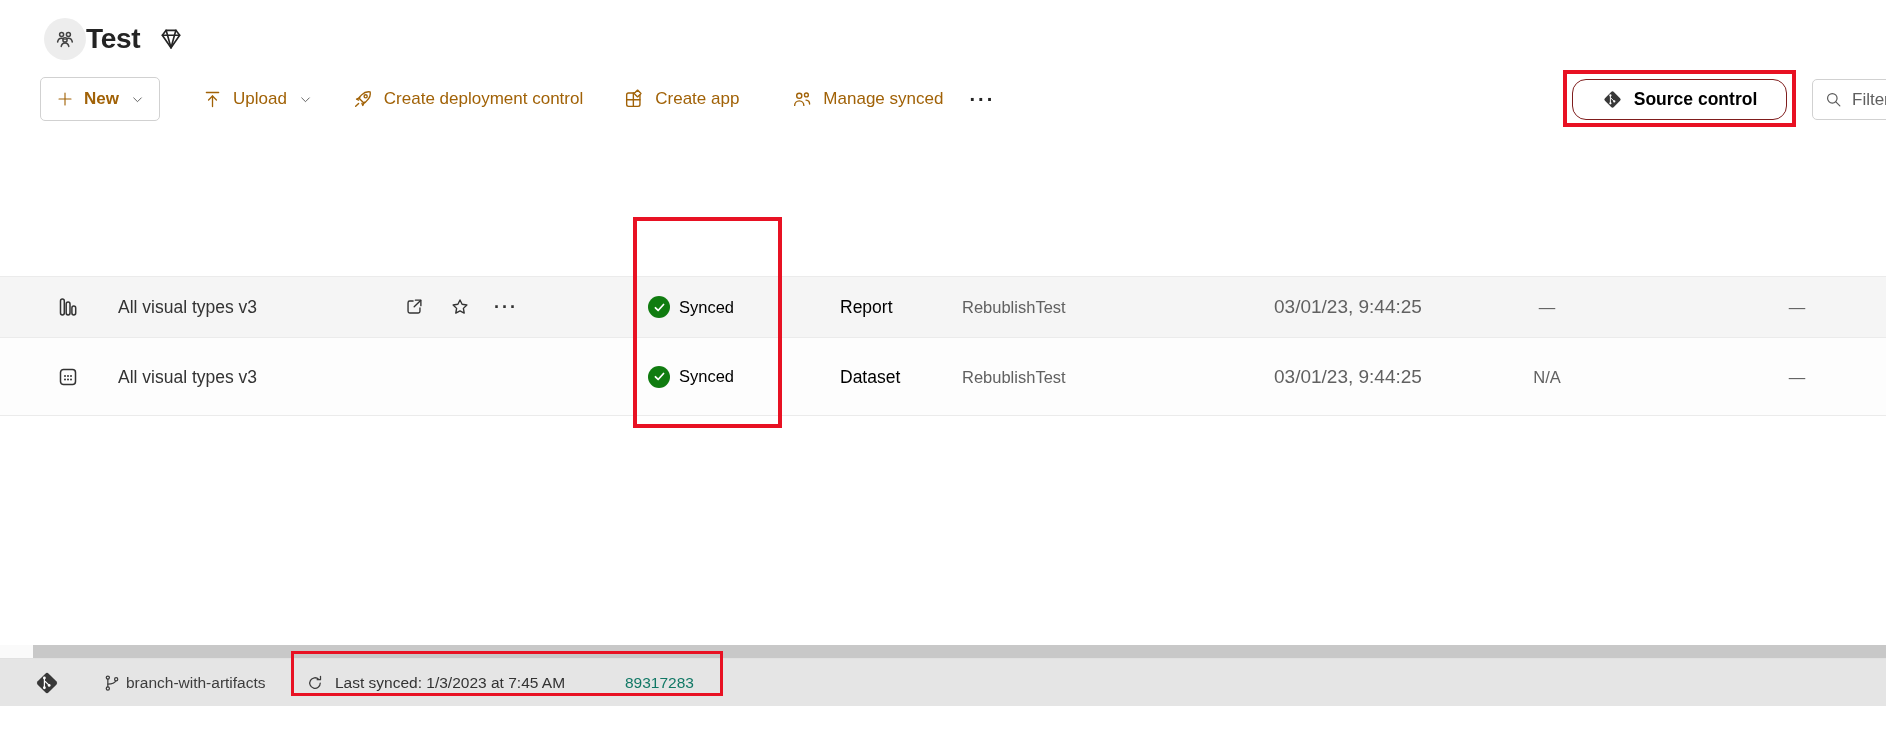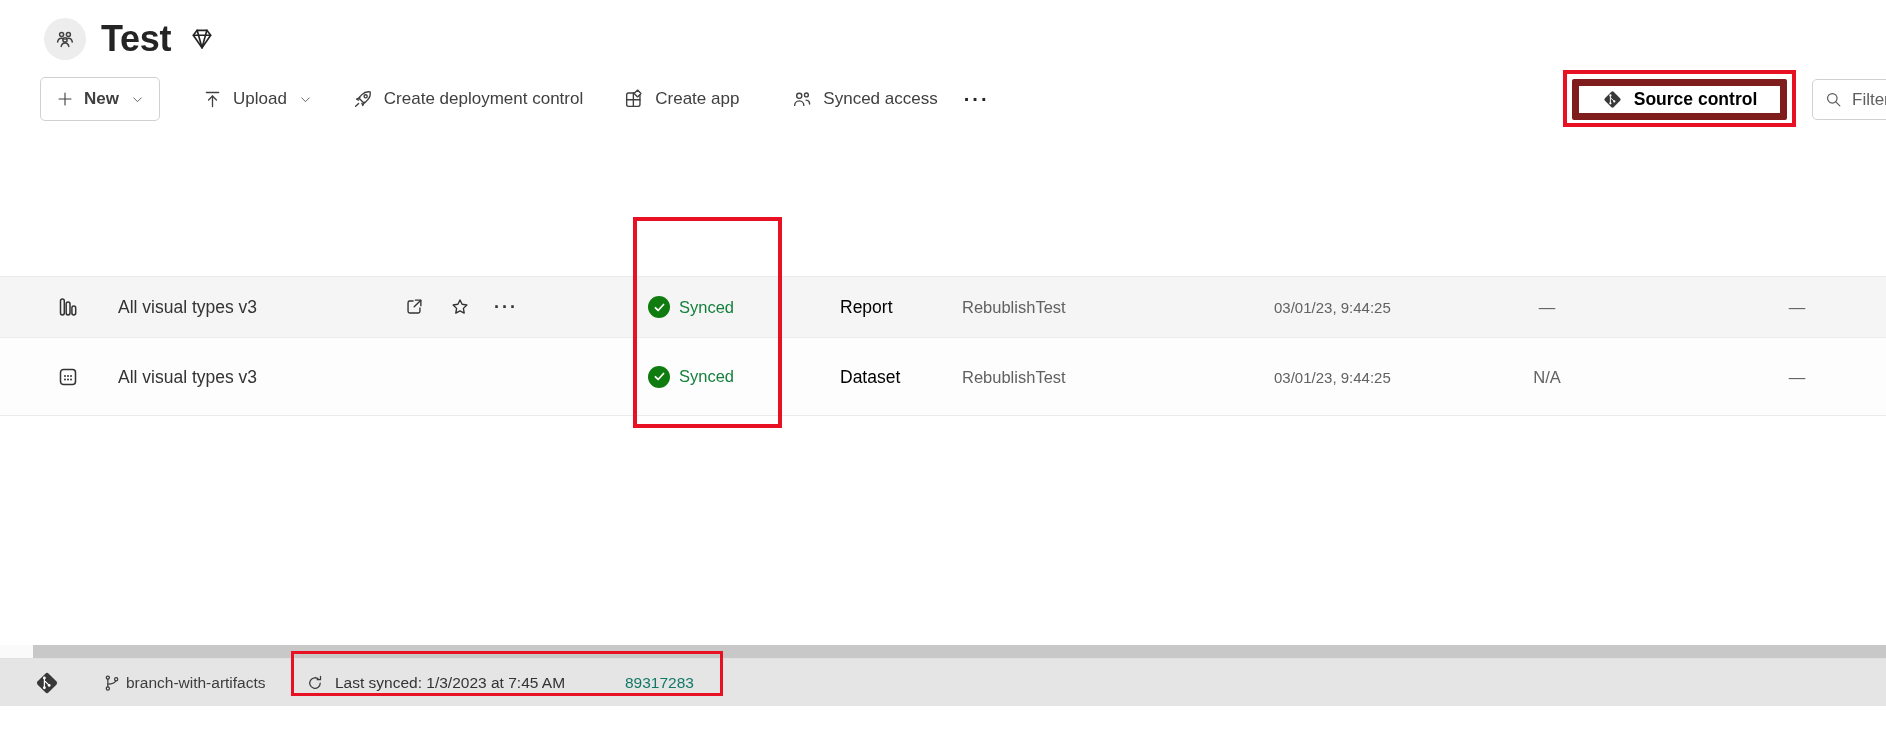--- a/index.html
+++ b/index.html
@@ -7,40 +7,40 @@
   .page {
     position:relative; width:1886px; height:740px; overflow:hidden;
     background:#fff; font-family:"Liberation Sans", sans-serif; color:#242424;
   }
   svg { display:block; }
   .ico { stroke:currentColor; fill:none; stroke-width:1.5; stroke-linecap:round; stroke-linejoin:round; }
 
   
   .ws-header { position:absolute; left:44px; top:16px; height:46px; display:flex; align-items:center; }
   .avatar { width:42px; height:42px; border-radius:50%; background:#ededed; display:flex; align-items:center; justify-content:center; color:#424242; }
-  .ws-title { font-size:36px; font-weight:700; margin-left:15px; letter-spacing:-0.3px; }
+  .ws-title { font-size:28px; font-weight:700; letter-spacing:-0.3px; }
   .diamond { margin-left:18px; color:#242424; }
 
   
   .toolbar { position:absolute; left:40px; top:76px; height:46px; display:flex; align-items:center; white-space:nowrap; }
-  .tb-btn { display:flex; align-items:center; gap:10px; font-size:17px; color:#404040; cursor:pointer; background:none; border:none; font-family:inherit; }
+  .tb-btn { display:flex; align-items:center; gap:10px; font-size:17px; color:#a16207; cursor:pointer; background:none; border:none; font-family:inherit; }
   .btn-new { height:44px; padding:0 15px; border:1px solid #d1d1d1; border-radius:5px; background:#fff; font-weight:600; font-size:17px; }
   .btn-upload { margin-left:42px; }
   .btn-pipeline { margin-left:40px; }
   .btn-app { margin-left:40px; }
   .btn-access { margin-left:52px; }
   .btn-more { margin-left:26px; font-size:20px; letter-spacing:2px; font-weight:700; color:#242424; }
   .chev { color:#424242; margin-left:2px; }
 
   .annotation { position:absolute; border:4px solid #e81123; pointer-events:none; z-index:30; }
   .anno-source { left:1563px; top:70px; width:233px; height:57px; }
   .anno-git { left:633px; top:217px; width:149px; height:211px; }
   .anno-sync { left:291px; top:651px; width:432px; height:45px; border-width:3px; }
 
-  .btn-source { position:absolute; left:1572px; top:79px; width:215px; height:41px; border:7px solid #7f1d1d; border-radius:2px;
+  .btn-source { position:absolute; left:1572px; top:79px; width:215px; height:41px; border:1px solid #7f1d1d; border-radius:14px;
     background:#fff; display:flex; align-items:center; justify-content:center; gap:11px; font-weight:600; font-size:17.5px; font-family:inherit; cursor:pointer; }
   .filter-box { position:absolute; left:1812px; top:79px; width:140px; height:41px; border:1px solid #d1d1d1; border-radius:5px;
     background:#fff; display:flex; align-items:center; gap:9px; padding:0 11px; color:#5f5f5f; }
   .filter-box input { border:none; outline:none; width:80px; font-size:17px; color:#5f5f5f; font-family:inherit; background:transparent; }
   .filter-box input::placeholder { color:#5f5f5f; opacity:1; }
 
   
   .thead { position:absolute; left:0; right:0; top:218px; height:50px; font-weight:600; font-size:17px; color:#242424; }
   .thead > * { position:absolute; top:50%; transform:translateY(-50%); }
   .c-icon { left:58px; color:#333; }
@@ -54,25 +54,25 @@
 
   .trow { position:absolute; left:0; right:0;padding-left:6px; }
   .trow > * { position:absolute; top:50%; transform:translateY(-50%); }
   .row-1 { top:276px; height:62px; background:#f5f5f5; border-top:1px solid #ebebeb; border-bottom:1px solid #ebebeb; }
   .row-2 { top:338px; height:78px; background:#fdfdfd; border-bottom:1px solid #ebebeb; }
   .cell-type-icon { left:56px; color:#333; }
   .cell-name { left:118px; font-size:17.5px; color:#333; cursor:pointer; }
   .cell-share { left:403px; color:#333; cursor:pointer; }
   .cell-star  { left:449px; color:#333; cursor:pointer; }
   .cell-more  { left:494px; font-size:18px; letter-spacing:2px; font-weight:700; color:#333; cursor:pointer; }
-  .cell-git { left:648px; display:flex; align-items:center; gap:9px; font-size:16.5px; color:#15803d; }
+  .cell-git { left:648px; display:flex; align-items:center; gap:9px; font-size:16.5px; color:#000000; }
   .badge { width:22px; height:22px; border-radius:50%; background:#107C10; display:flex; align-items:center; justify-content:center; }
   .cell-typ { left:840px; font-size:17.5px; color:#000000; }
   .cell-own { left:962px; font-size:16.5px; color:#616161; }
-  .cell-ref { left:1274px; font-size:15px; color:#616161; }
+  .cell-ref { left:1274px; font-size:19px; color:#616161; }
   .cell-nxt { left:1487px; width:120px; text-align:center; font-size:16.5px; color:#616161; }
   .cell-end { left:1737px; width:120px; text-align:center; font-size:16.5px; color:#616161; }
 
   
   .scroll-track { position:absolute; left:0; right:0; top:645px; height:13px; background:#fafafa; }
   .scroll-thumb { position:absolute; left:33px; right:0; top:645px; height:13px; background:#c8c8c8; cursor:pointer; }
   .status-bar { position:absolute; left:0; right:0; top:658px; height:48px; border-top:1px solid #e1e1e1; background:#e5e5e5; }
   .status-bar > * { position:absolute; top:50%; transform:translateY(-50%); }
   .git-logo { left:34px; color:#383838; }
   .sb-branch-icon { left:102px; color:#3d3d3d; }
@@ -167,21 +167,21 @@
 
     <button class="tb-btn btn-access">
       <span>
         <svg class="ico" width="22" height="22" viewBox="0 0 24 24" stroke-width="1.4">
           <circle cx="9" cy="8.5" r="2.8"></circle>
           <path d="M4 19c0-2.8 2.2-5 5-5s5 2.2 5 5"></path>
           <circle cx="16.8" cy="7.6" r="2.1"></circle>
           <path d="M16.4 13.2c2.2.2 3.9 2 3.9 4.3"></path>
         </svg>
       </span>
-      <span>Synced access</span>
+      <span>Manage synced</span>
     </button>
 
     <button class="tb-btn btn-more">
       <span>···</span>
     </button>
   </div>
 
   <button class="btn-source">
     <span>
       <svg width="21" height="21" viewBox="0 0 24 24">

